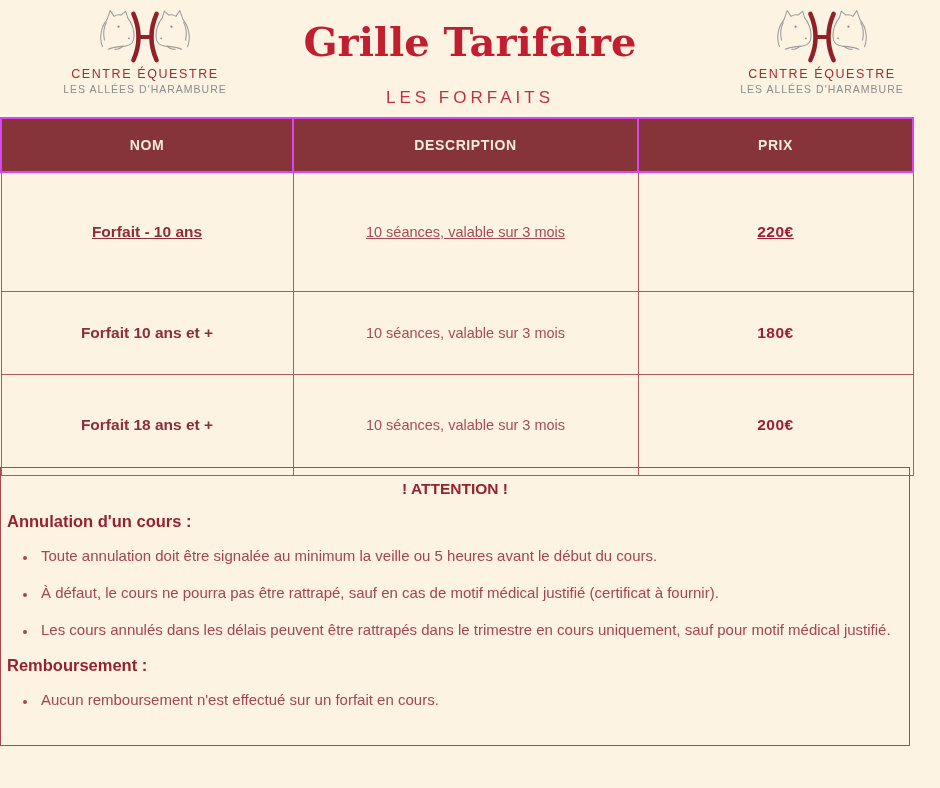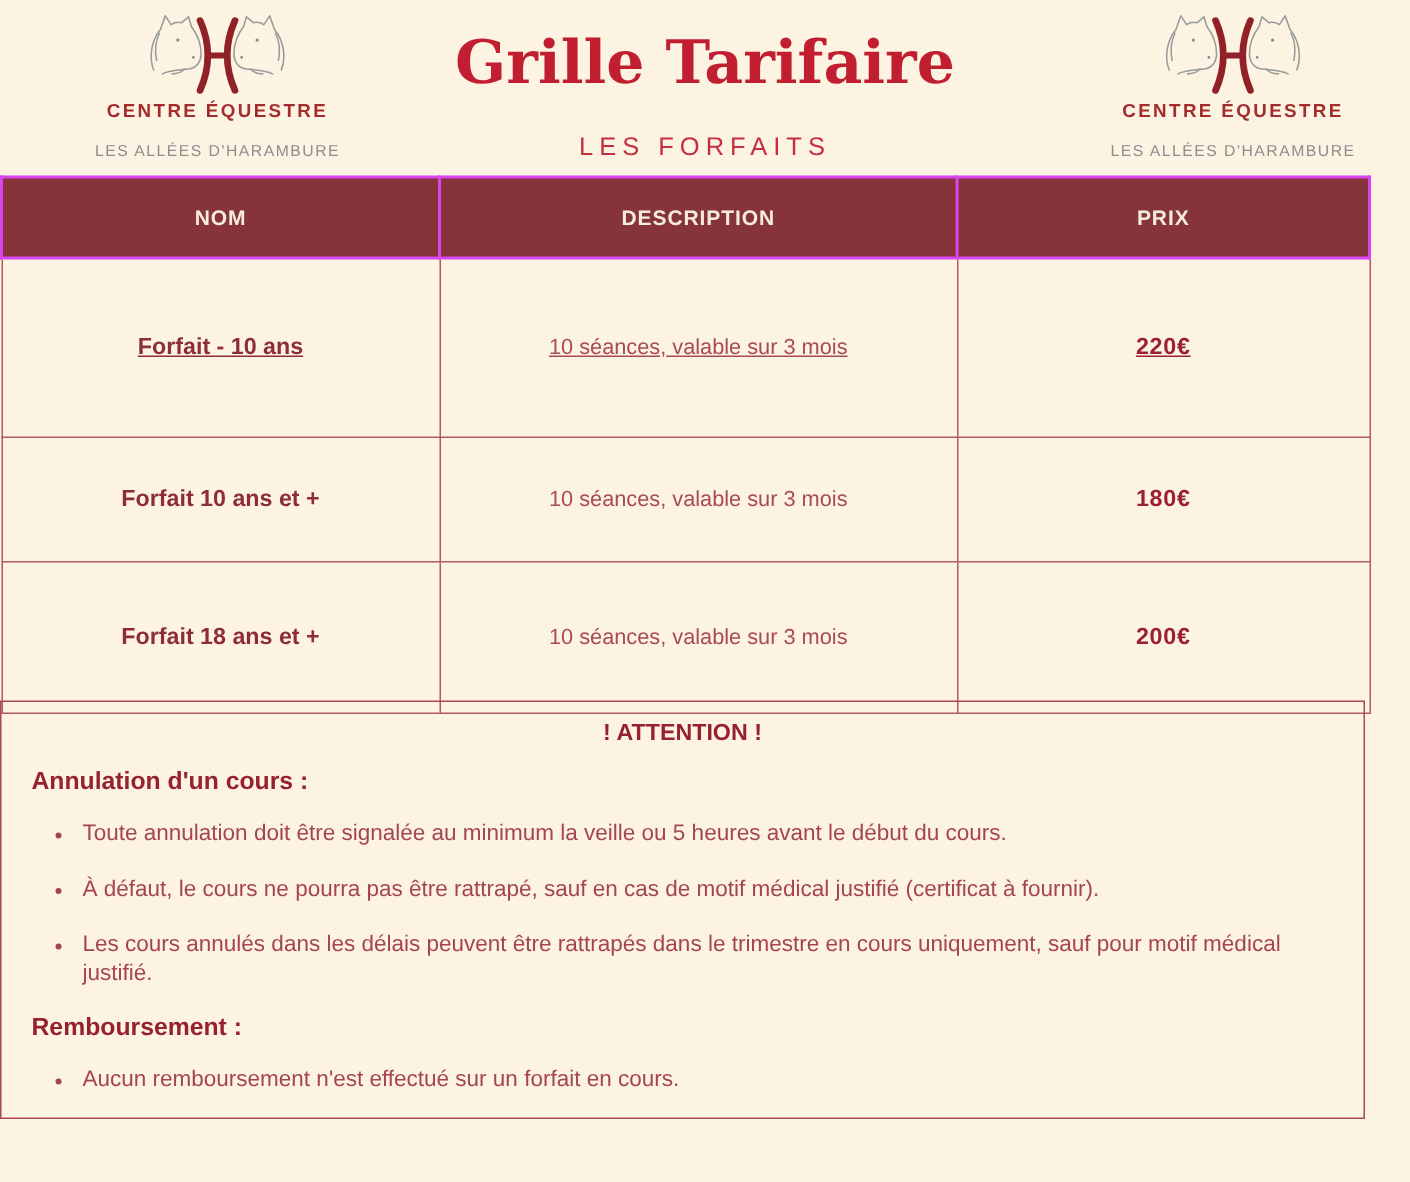--- a/index.html
+++ b/index.html
@@ -20,22 +20,22 @@
   body{
     width:940px;height:788px;position:relative;overflow:hidden;
     background:var(--page-bg);
     font-family:"Liberation Sans",sans-serif;
   }
   
   .logo{position:absolute;top:8px;width:200px;text-align:center;}
   .logo.left{left:45px;}
   .logo.right{left:722px;}
   .logo svg{display:block;margin:0 auto;width:118px;height:58px;}
-  .logo-line1{font-size:12.5px;font-weight:bold;color:var(--logo-red);letter-spacing:1.6px;margin-top:1px;white-space:nowrap;}
-  .logo-line2{font-size:10.5px;color:var(--logo-gray);letter-spacing:1px;margin-top:14px;white-space:nowrap;}
+  .logo-line1{font-size:12.5px;font-weight:normal;color:var(--logo-red);letter-spacing:1.6px;margin-top:1px;white-space:nowrap;}
+  .logo-line2{font-size:10.5px;color:var(--logo-gray);letter-spacing:1px;margin-top:2px;white-space:nowrap;}
   .page-title{
     position:absolute;top:18px;left:0;right:0;text-align:center;
     font-family:"DejaVu Serif",serif;font-size:40px;font-weight:600;
     color:var(--title-red);
   }
   .page-subtitle{
     position:absolute;top:88px;left:0;right:0;text-align:center;
     font-size:17px;letter-spacing:4px;color:#C5303E;font-weight:500;
   }
   
@@ -55,21 +55,21 @@
   tr.row-1 td{height:116px;text-decoration:underline;}
   tr.row-2 td{height:80px;}
   tr.row-3 td{height:98px;}
   td.cell-name{font-weight:bold;font-size:15.5px;color:var(--name-red);}
   td.cell-desc{font-size:14.5px;color:var(--body-red);}
   td.cell-price{font-weight:bold;font-size:15.5px;color:var(--price-red);letter-spacing:0.5px;}
   
   .notes-box{
     position:absolute;left:0;top:467px;width:910px;height:279px;
     border:1px solid #A8494F;box-sizing:border-box;
-    padding:0 20px;
+    padding:0 6px;
   }
   .attention{
     text-align:center;font-weight:bold;font-size:15.5px;
     color:var(--dark-maroon);margin-top:12px;
   }
   .note-heading{
     font-weight:bold;font-size:16.5px;color:var(--dark-maroon);
     margin:14px 0 0 0;
   }
   .note-heading.second{margin-top:10px;}

